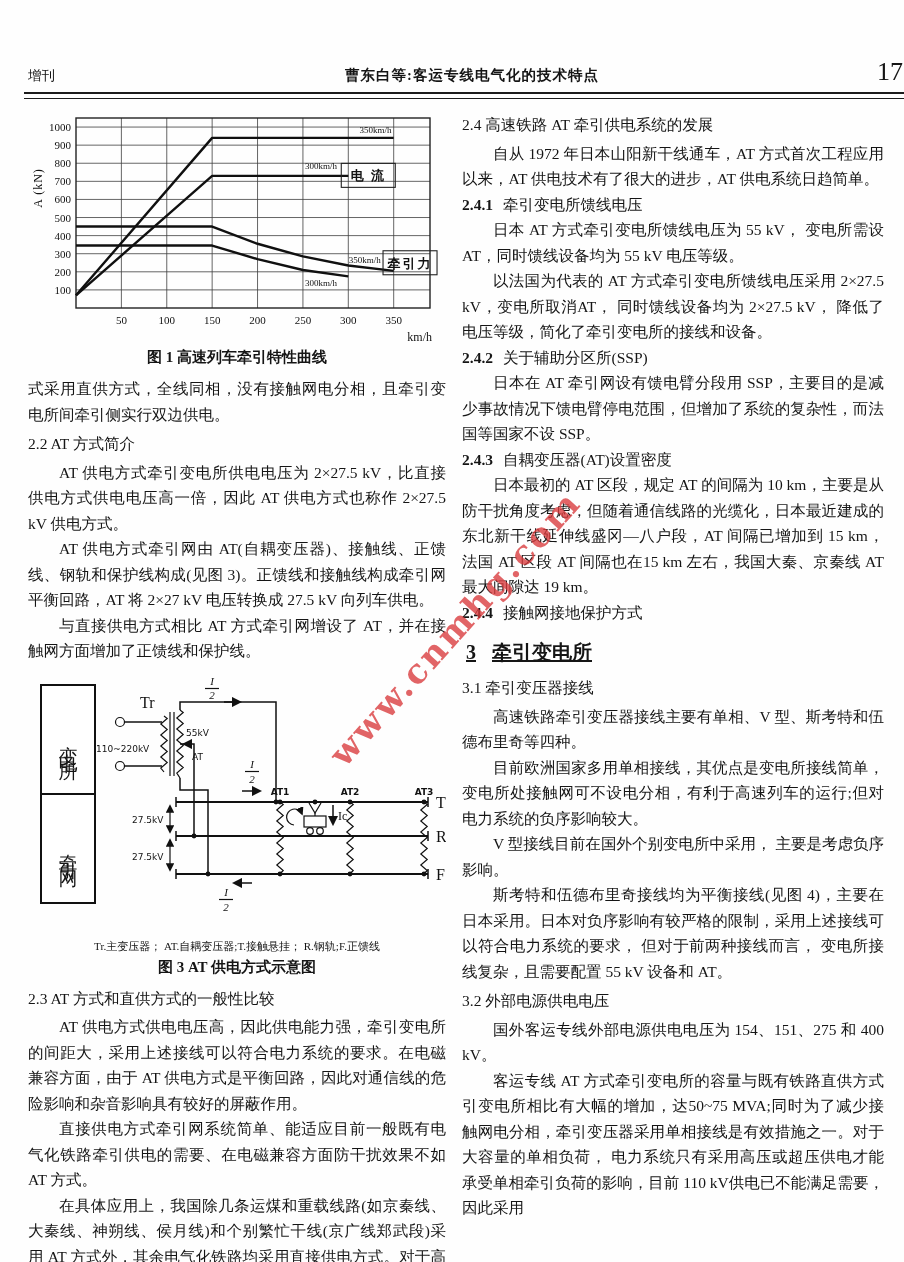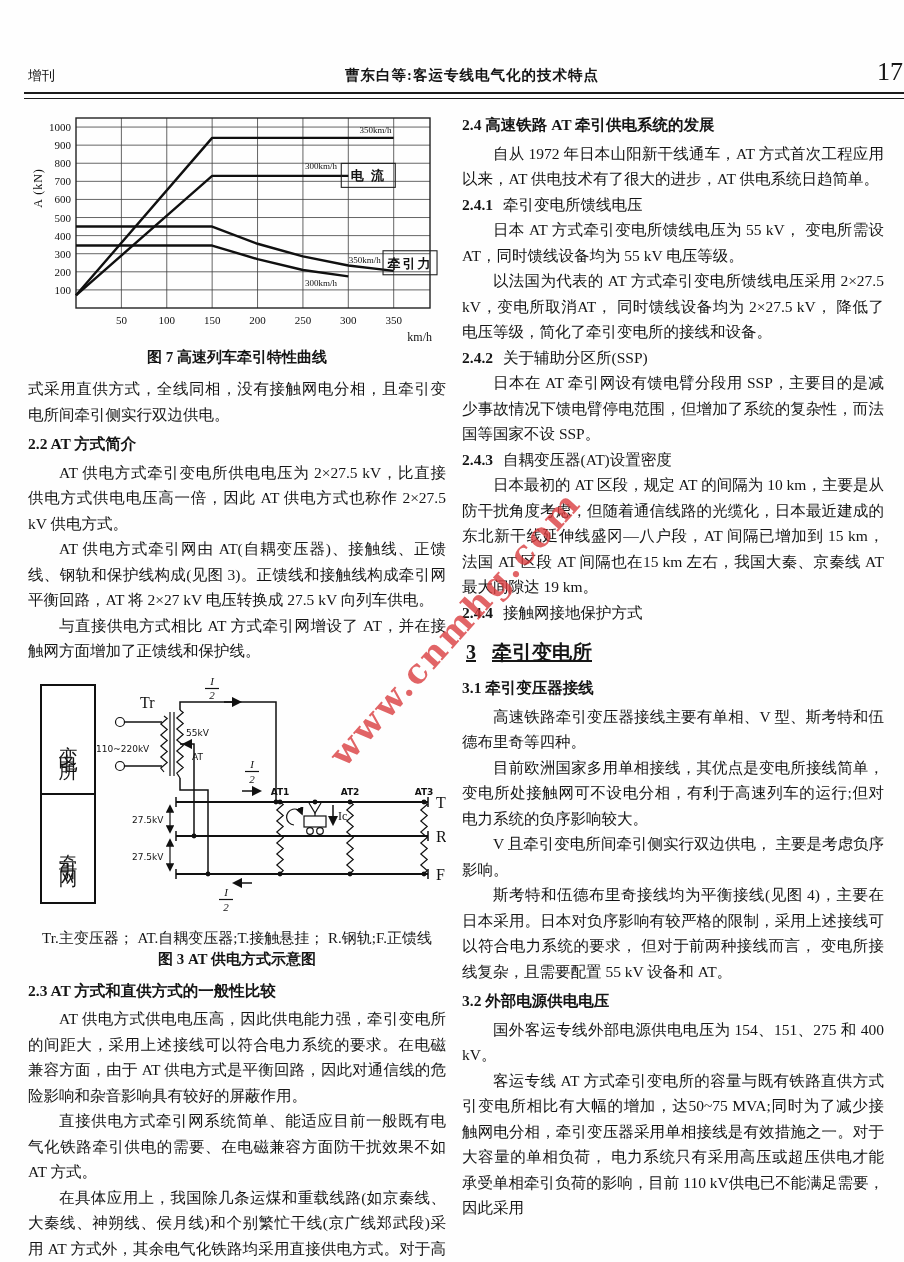--- a/index.html
+++ b/index.html
@@ -14,21 +14,21 @@
   .hdr-left{font-size:13.5px; width:120px;}
   .hdr-center{flex:1; text-align:center; font-size:14.5px; font-weight:bold; letter-spacing:1px;margin-top:12px;}
   .hdr-right{width:120px; text-align:right; font-size:26px;}
   .rule{position:absolute; top:92px; left:24px; right:22px; height:4px;
         border-top:2.5px solid #1c1c1c; border-bottom:1.5px solid #1c1c1c;}
   
   .cols{position:absolute; top:108px; left:28px; display:flex; gap:16px;}
   .col{width:418px;}
   .col.right{width:422px;}
   p.para{margin:0; text-indent:2em; text-align:justify; font-size:15.5px; line-height:25.5px;}
-  .h-sec{font-size:15.5px; font-weight:bold; line-height:25.5px; margin:4px 0 3px;}
+  .h-sec{font-size:15.5px; font-weight:normal; line-height:25.5px; margin:4px 0 3px;}
   .h-sub{font-size:15.5px; line-height:25.5px; margin:0;}
   .h-sub .num{font-weight:bold; margin-right:10px;}
   .h-big{font-size:20px; font-weight:bold; margin:14px 4px 9px;text-decoration:underline;}
   .h-big .num{margin-right:16px;}
   
   .fig2{margin:0 0 4px;}
   .fig2 svg{display:block;}
   .fig-caption{text-align:center; font-weight:bold; font-size:15px; line-height:22px; margin:0 0 8px;}
   .grid{stroke:#3d3d3d; stroke-width:0.8;}
   .frame{fill:none; stroke:#222; stroke-width:1.4;}
@@ -42,21 +42,21 @@
   .ylab{text-anchor:middle; letter-spacing:1px;}
   
   .fig3{position:relative; height:252px; margin:8px 0 0;}
   .fig3 svg{position:absolute; left:0; top:0;}
   .fig3-box{position:absolute; left:12px; top:12px; width:52px; height:216px;
             border:2px solid #111; display:flex; flex-direction:column; background:#fff;}
   .fig3-cell{flex:1; display:flex; align-items:center; justify-content:center;
              writing-mode:vertical-rl; text-orientation:upright;
              font-size:19px; letter-spacing:8px; padding-top:6px;}
   .fig3-cell.top{border-bottom:2px solid #111;}
-  .fig3-legend{font-size:15px; text-align:center; line-height:20px; margin-top:4px;}
+  .fig3-legend{font-size:11px; text-align:center; line-height:20px; margin-top:12px;}
   .w{stroke:#111; stroke-width:1.5; fill:none;}
   .w2{stroke:#111; stroke-width:2; fill:none;}
   .thin{stroke:#111; stroke-width:1.2; fill:none;}
   .nd{fill:#111;}
   .dlbl{font-size:9px; fill:#111; font-family:"DejaVu Sans",sans-serif;}
   .dlbl-b{font-size:9px; font-weight:bold; fill:#111; text-anchor:middle; font-family:"DejaVu Sans",sans-serif;}
   .dbig{font-size:16px; fill:#111;}
   .dfr{font-size:11px; fill:#111; text-anchor:middle; font-style:italic; font-family:"Liberation Serif",serif;}
   
   .watermark{position:absolute; left:455px; top:628px; transform:translate(-50%,-50%) rotate(-48deg);
@@ -126,21 +126,21 @@
             <text x="293.0769230769231" y="60.95238095238096" class="annsm">300km/h</text>
             <rect x="313.2769230769231" y="55.36190476190475" width="54" height="24" class="annbox"></rect>
             <text x="340.2769230769231" y="72.36190476190475" class="annbig">电 流</text>
             <text x="336.6461538461538" y="155.40952380952382" class="annsm">350km/h</text>
             <rect x="355.03076923076924" y="142.76190476190476" width="54" height="24" class="annbox"></rect>
             <text x="382.03076923076924" y="159.76190476190476" class="annbig">牵引力</text>
             <text x="293.0769230769231" y="178.3904761904762" class="annsm">300km/h</text>
             <text x="14" y="80" class="ylab" transform="rotate(-90 14 80)">A (kN)</text>
             <text x="404" y="233" class="xunit" text-anchor="end">km/h</text>
           </svg>
-        <figcaption class="fig-caption">图 7   高速列车牵引特性曲线</figcaption>
+        <figcaption class="fig-caption">图 1   高速列车牵引特性曲线</figcaption>
       </figure>
 
       <p class="para" style="text-indent:0;">式采用直供方式，全线同相，没有接触网电分相，且牵引变电所间牵引侧实行双边供电。</p>
 
       <div class="h-sec">2.2   AT 方式简介</div>
       <p class="para">AT 供电方式牵引变电所供电电压为 2×27.5 kV，比直接供电方式供电电压高一倍，因此 AT 供电方式也称作 2×27.5 kV 供电方式。</p>
       <p class="para">AT 供电方式牵引网由 AT(自耦变压器)、接触线、正馈线、钢轨和保护线构成(见图 3)。正馈线和接触线构成牵引网平衡回路，AT 将 2×27 kV 电压转换成 27.5 kV 向列车供电。</p>
       <p class="para">与直接供电方式相比 AT 方式牵引网增设了 AT，并在接触网方面增加了正馈线和保护线。</p>
 
       <div class="fig3">
@@ -287,21 +287,21 @@
         <span class="num">2.4.4</span><span>接触网接地保护方式</span>
       </div>
 
       <div class="h-big">
         <span class="num">3</span><span>牵引变电所</span>
       </div>
 
       <div class="h-sec">3.1   牵引变压器接线</div>
       <p class="para">高速铁路牵引变压器接线主要有单相、V 型、斯考特和伍德布里奇等四种。</p>
       <p class="para">目前欧洲国家多用单相接线，其优点是变电所接线简单，变电所处接触网可不设电分相，有利于高速列车的运行;但对电力系统的负序影响较大。</p>
-      <p class="para">V 且牵引变电所间牵引侧实行双边供电， 主要是考虑负序影响。</p>
+      <p class="para">V 型接线目前在国外个别变电所中采用， 主要是考虑负序影响。</p>
       <p class="para">斯考特和伍德布里奇接线均为平衡接线(见图 4)，主要在日本采用。日本对负序影响有较严格的限制，采用上述接线可以符合电力系统的要求， 但对于前两种接线而言， 变电所接线复杂，且需要配置 55 kV 设备和 AT。</p>
 
       <div class="h-sec">3.2   外部电源供电电压</div>
       <p class="para">国外客运专线外部电源供电电压为 154、151、275 和 400 kV。</p>
       <p class="para">客运专线 AT 方式牵引变电所的容量与既有铁路直供方式引变电所相比有大幅的增加，达50~75 MVA;同时为了减少接触网电分相，牵引变压器采用单相接线是有效措施之一。对于大容量的单相负荷， 电力系统只有采用高压或超压供电才能承受单相牵引负荷的影响，目前 110 kV供电已不能满足需要，因此采用</p>
     </div>
   </div>
 </div>
 
 </body></html>

